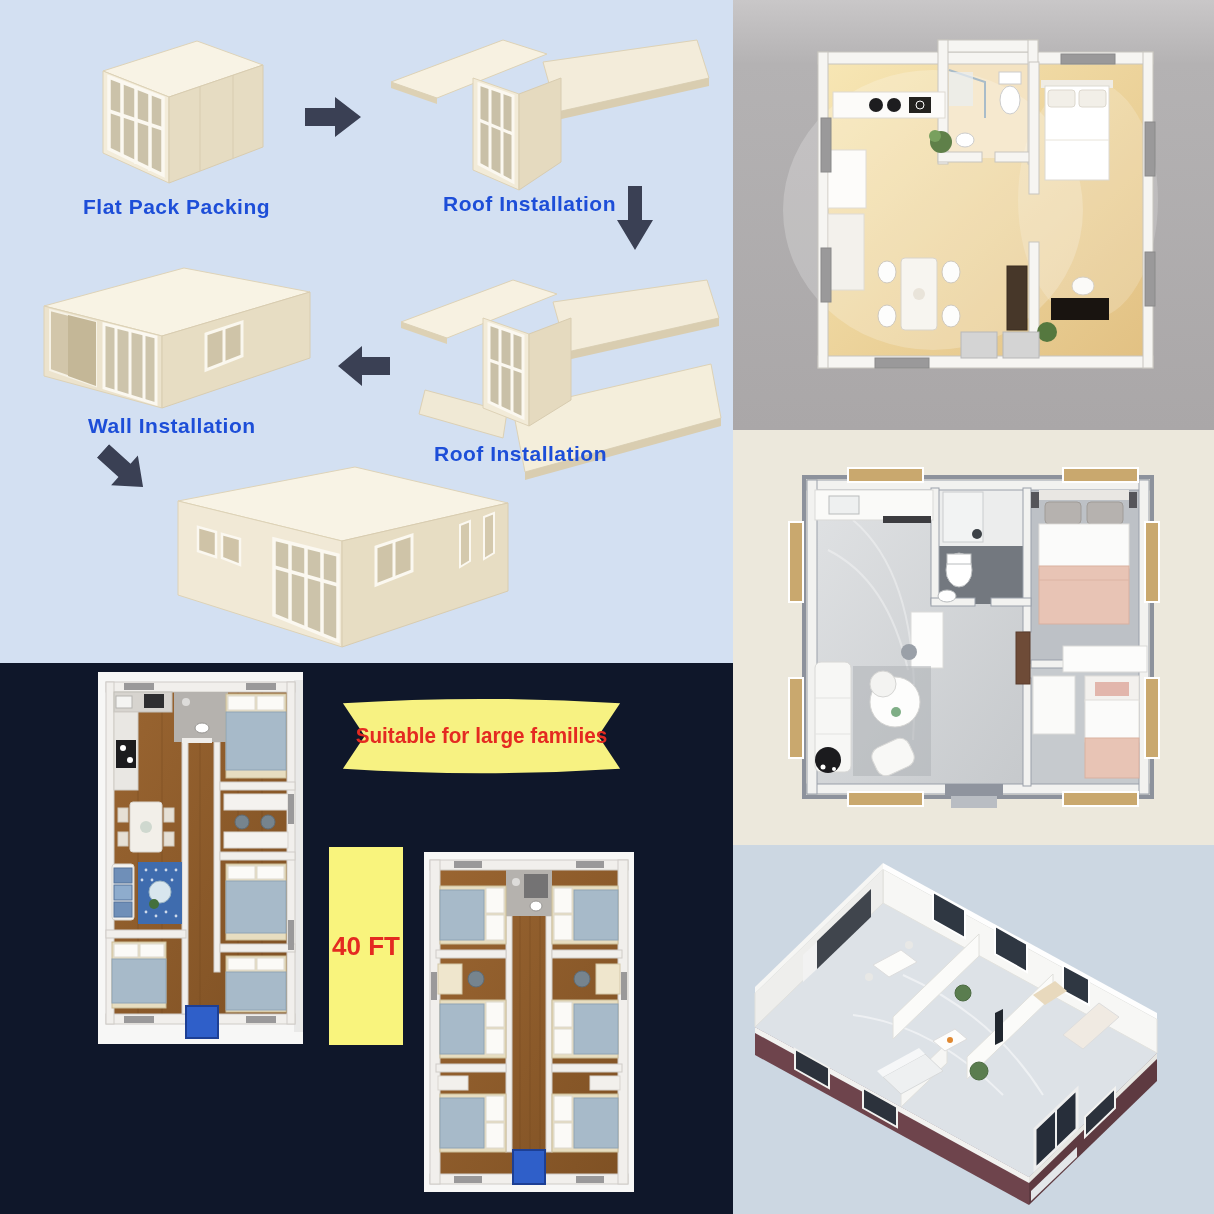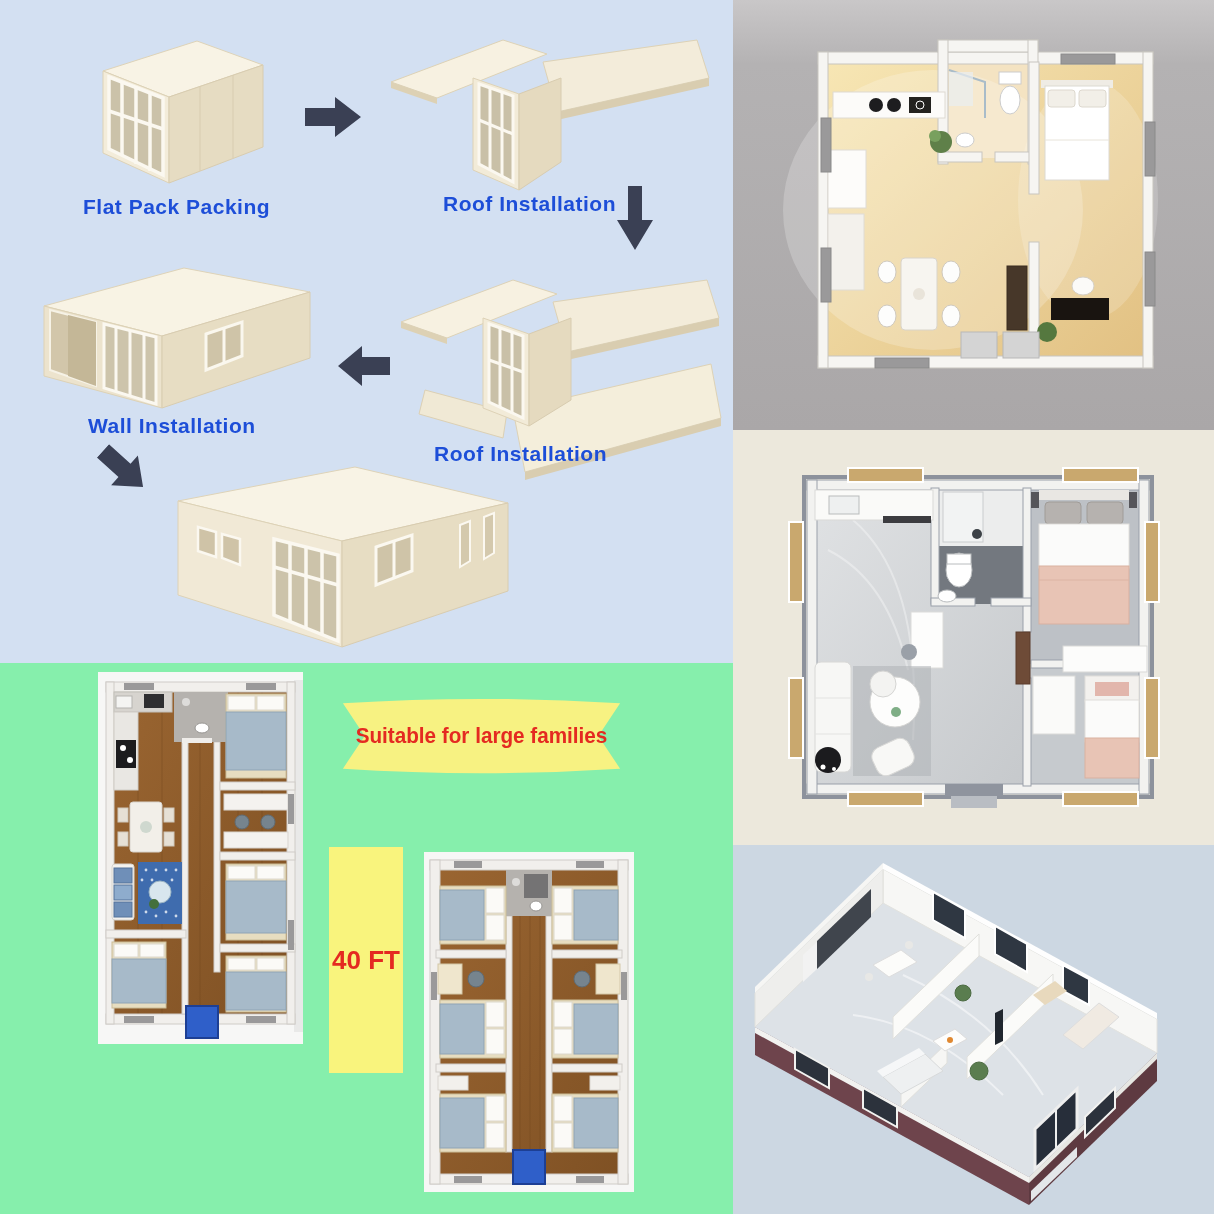--- a/index.html
+++ b/index.html
@@ -5,27 +5,27 @@
   html,body{margin:0;padding:0;}
   .canvas{position:relative;width:1214px;height:1214px;background:#ffffff;overflow:hidden;
           font-family:"Liberation Sans",sans-serif;}
   .abs{position:absolute;}
   
   .steps-panel{left:0;top:0;width:733px;height:663px;background:#d3e0f2;}
   .step-label{position:absolute;color:#1d4ed8;font-size:21px;font-weight:600;
               letter-spacing:.5px;white-space:nowrap;}
   .arrow{position:absolute;}
   
-  .plans-panel{left:0;top:663px;width:733px;height:551px;background:#86efac;text-align:center;}
+  .plans-panel{left:0;top:663px;width:733px;height:551px;background:#0f172a;text-align:center;}
   .ribbon{position:absolute;}
   .ribbon .banner-text{position:absolute;inset:0;display:flex;align-items:center;
        justify-content:center;font-weight:bold;color:#e42a21;white-space:nowrap;}
   .ribbon-large .banner-text{font-size:22px;transform:scaleX(.94);}
   .ribbon-rental .banner-text{font-size:23px;}
-  .size-box{position:absolute;left:329px;top:847px;width:74px;height:226px;background:#f9f47d;
+  .size-box{position:absolute;left:329px;top:847px;width:74px;height:198px;background:#f9f47d;
             display:flex;align-items:center;justify-content:center;color:#e42a21;
             font-size:26px;font-weight:600;white-space:nowrap;}
   
   .img-cell{position:absolute;left:733px;width:481px;}
   .cell-top{top:0;height:430px;background:#b2b0b1;}
   .cell-mid{top:430px;height:415px;background:#ece8dc;}
   .cell-bot{top:845px;height:369px;background:#ccd7e2;}
   svg{display:block;}
 </style>
 </head>

